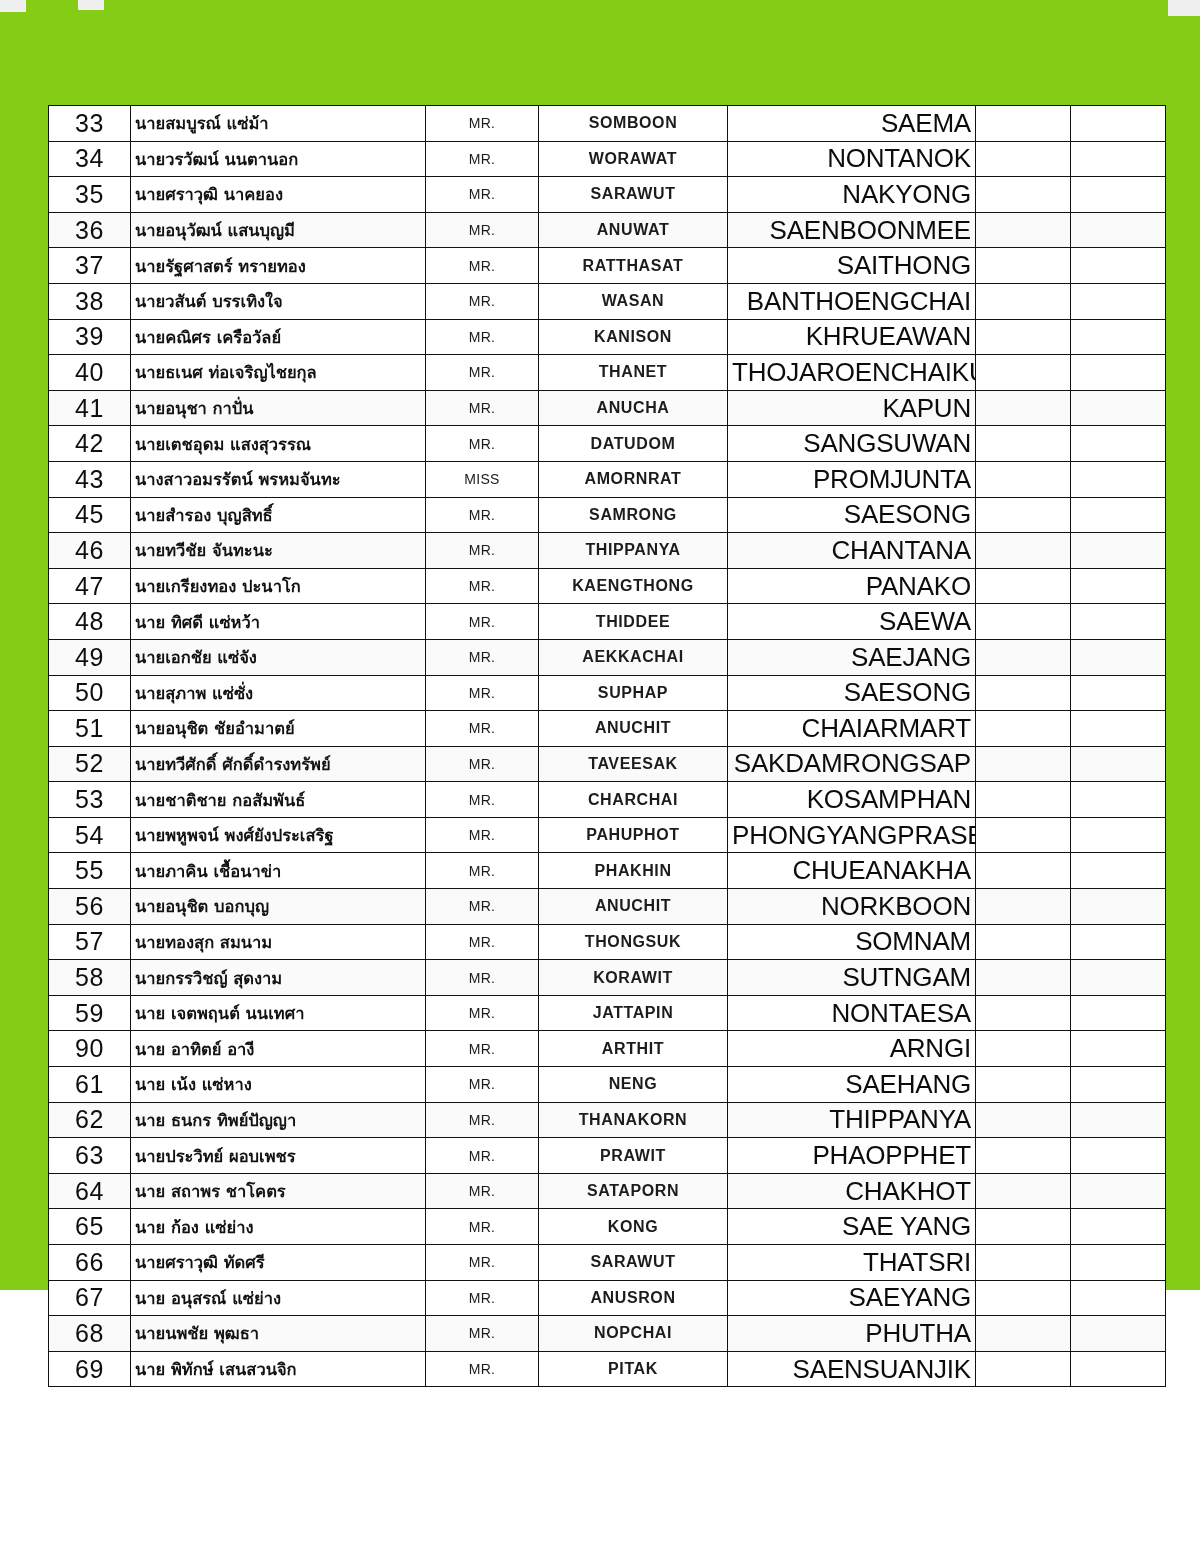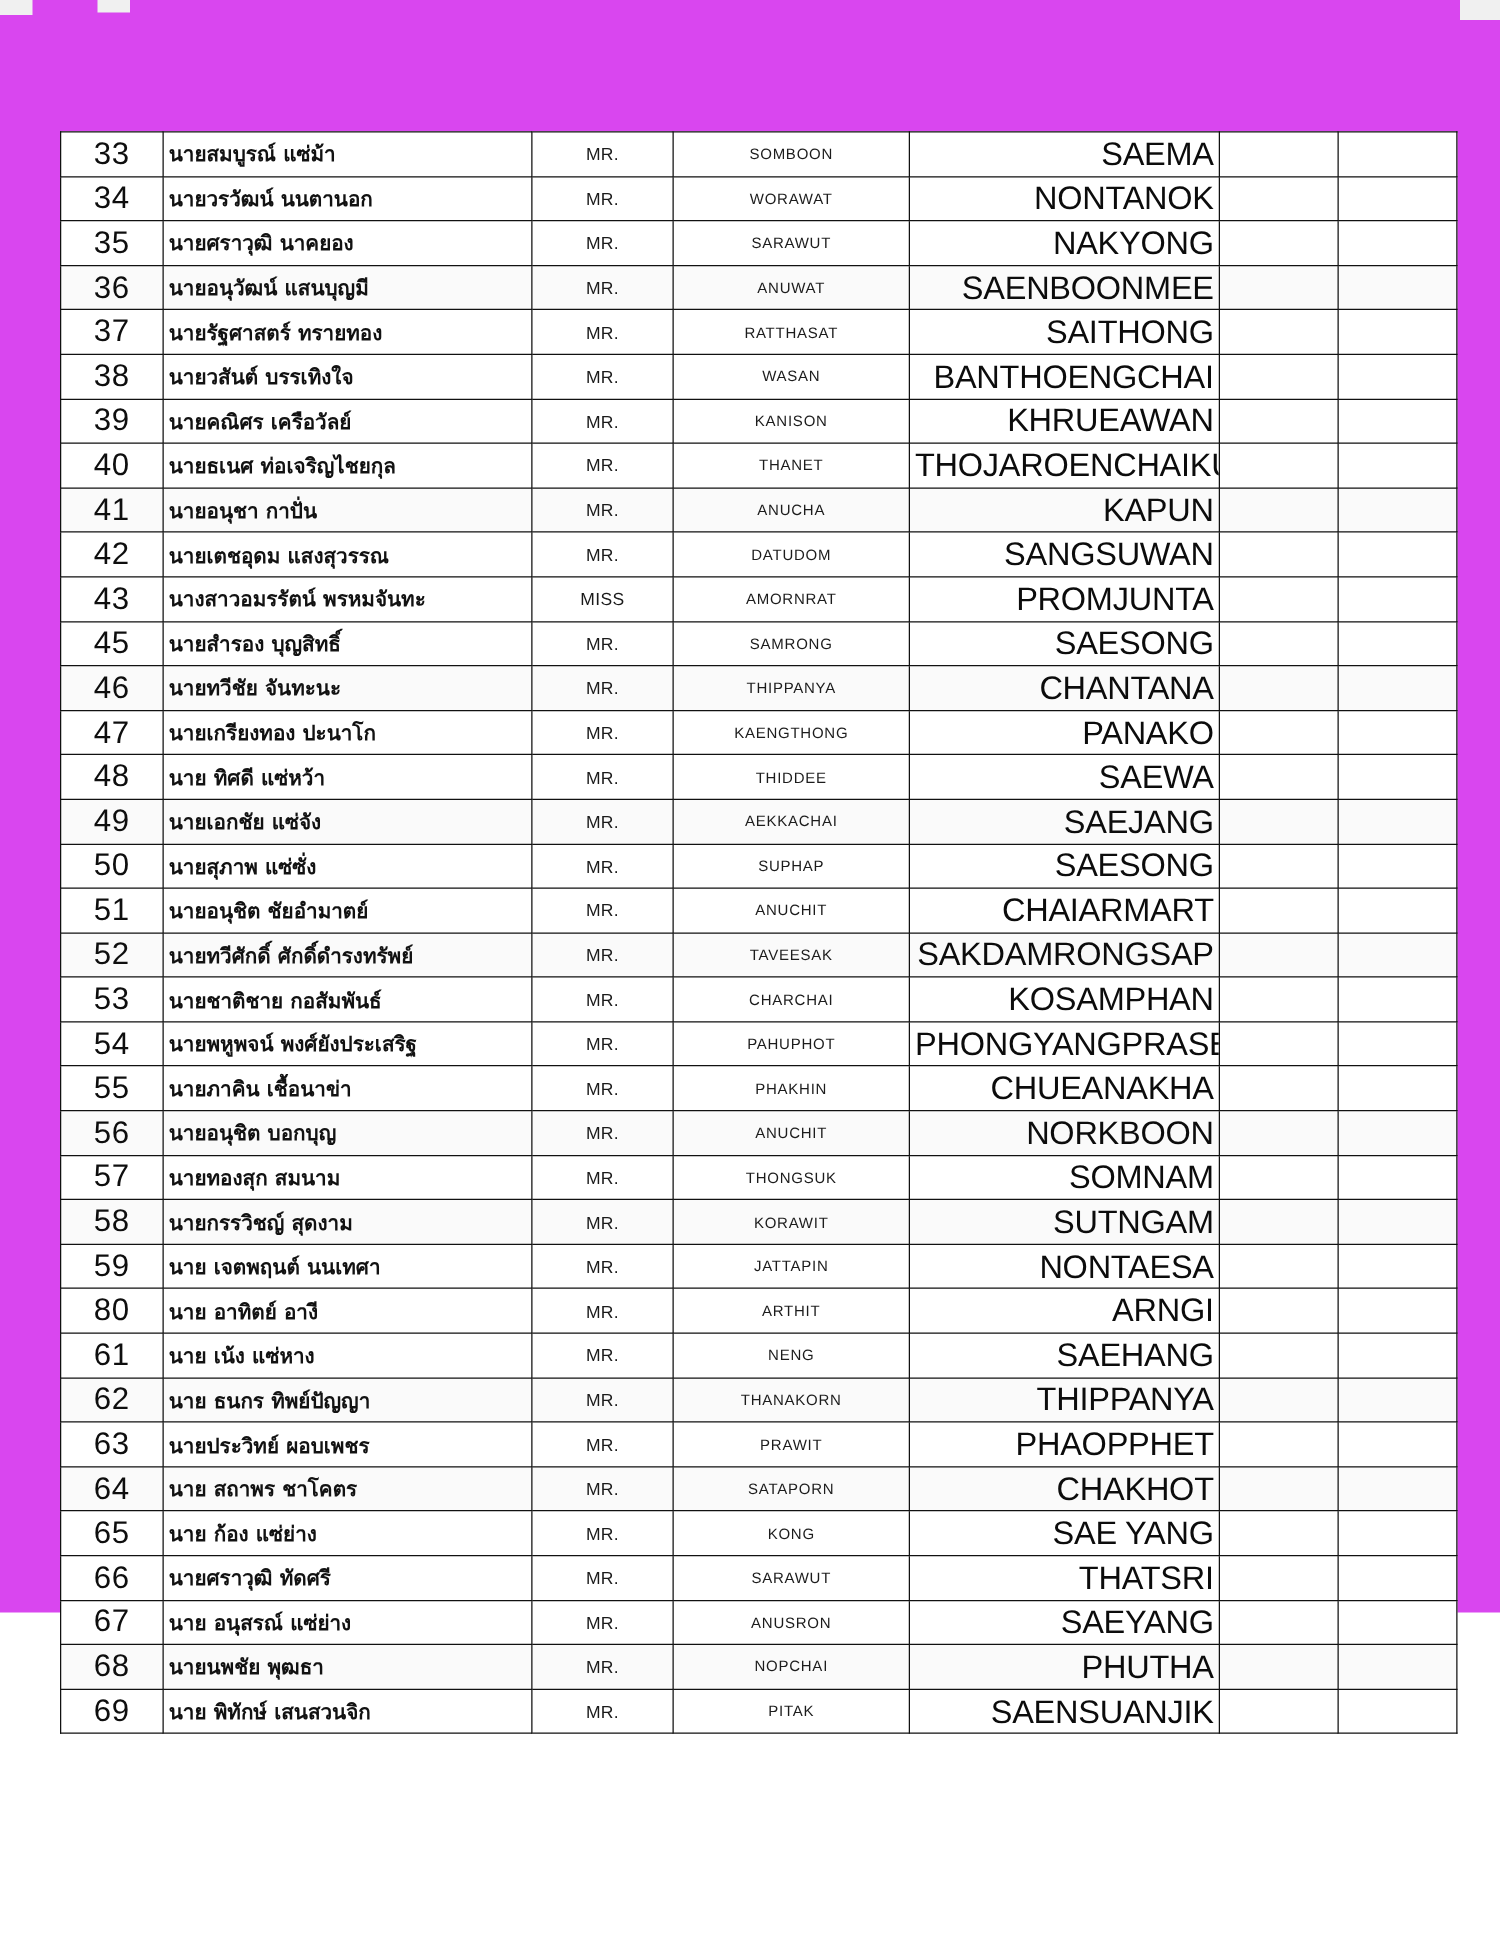--- a/index.html
+++ b/index.html
@@ -14,21 +14,21 @@
     position: relative;
     overflow: hidden;
   }
 
   #page {
     position: absolute;
     left: 0;
     top: 0;
     width: 1200px;
     height: 1290px;
-    background: #d946ef;
+    background: #84cc16;
   }
 
   
   .scan-mark {
     position: absolute;
     background: #f0f0f0;
   }
   .scan-mark.a { left: 0px;    top: 0px;  width: 26px;  height: 12px; }
   .scan-mark.b { left: 78px;   top: 0px;  width: 26px;  height: 10px; }
   .scan-mark.c { left: 1168px; top: 0px;  width: 32px;  height: 16px; }
@@ -75,23 +75,24 @@
     font-family: "DejaVu Sans", "Liberation Sans", sans-serif;
   }
   td.title {
     text-align: center;
     font-size: 14px;
     letter-spacing: 0.3px;
     color: #1a1a1a;
   }
   td.first {
     text-align: center;
-    font-size: 12px;
+    font-size: 16px;
     letter-spacing: 0.6px;
     color: #1c1c1c;
+    font-weight: bold;
   }
   td.last {
     text-align: right;
     font-size: 26px;
     letter-spacing: -0.2px;
     color: #0c0c0c;
     padding-left: 6px;
   }
   td.last.indent { padding-left: 18px; margin-top: 34px; }
   td.blank { background: #fff; }
@@ -347,21 +348,21 @@
         <tr>
           <td class="num">59</td>
           <td class="thai">นาย เจตพฤนต์ นนเทศา</td>
           <td class="title">MR.</td>
           <td class="first">JATTAPIN</td>
           <td class="last">NONTAESA</td>
           <td class="blank"></td>
           <td class="blank"></td>
         </tr>
         <tr>
-          <td class="num">80</td>
+          <td class="num">90</td>
           <td class="thai">นาย อาทิตย์ อางี</td>
           <td class="title">MR.</td>
           <td class="first">ARTHIT</td>
           <td class="last">ARNGI</td>
           <td class="blank"></td>
           <td class="blank"></td>
         </tr>
         <tr>
           <td class="num">61</td>
           <td class="thai">นาย เน้ง แซ่หาง</td>

